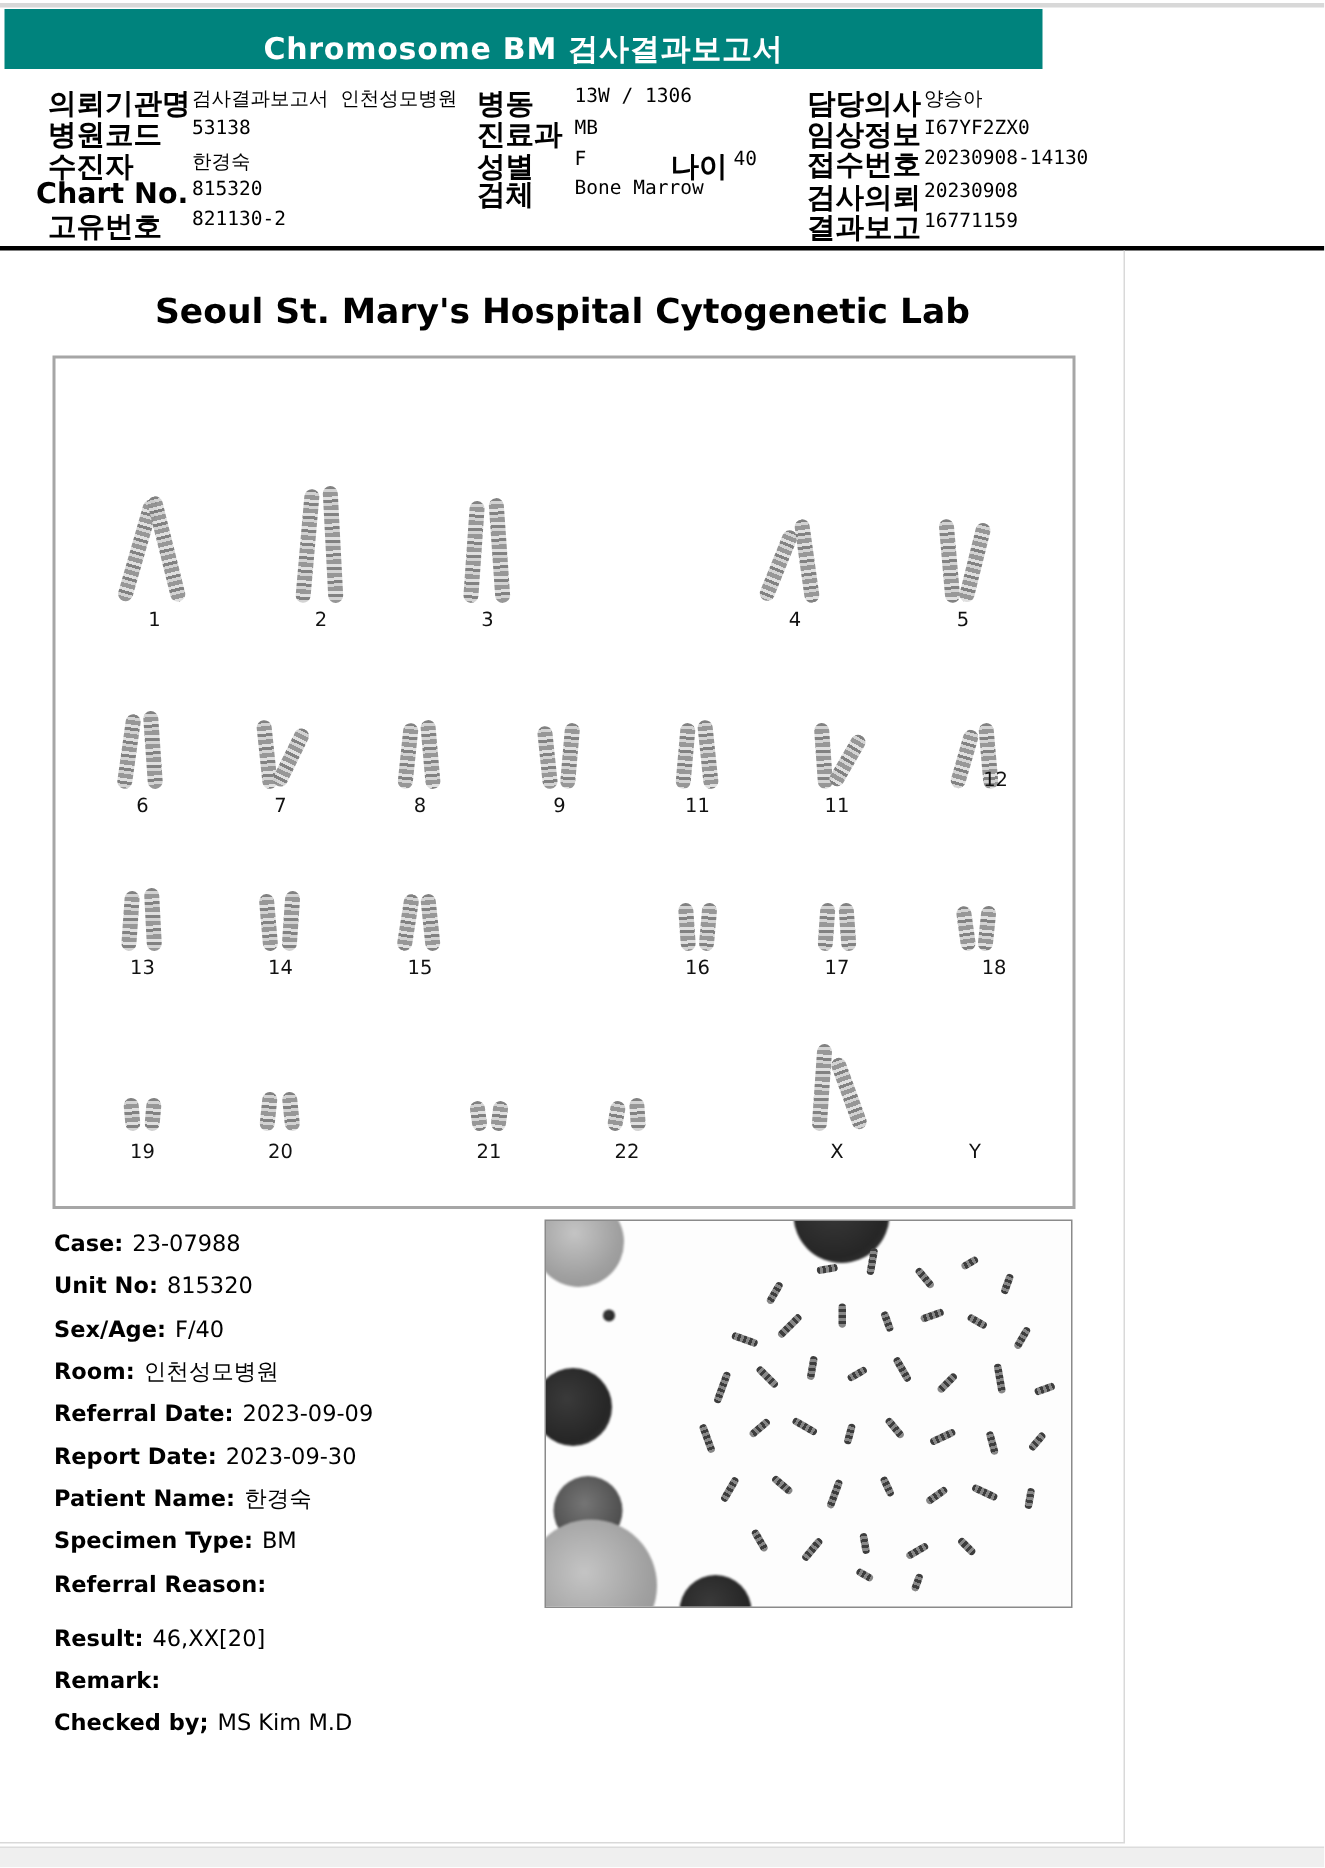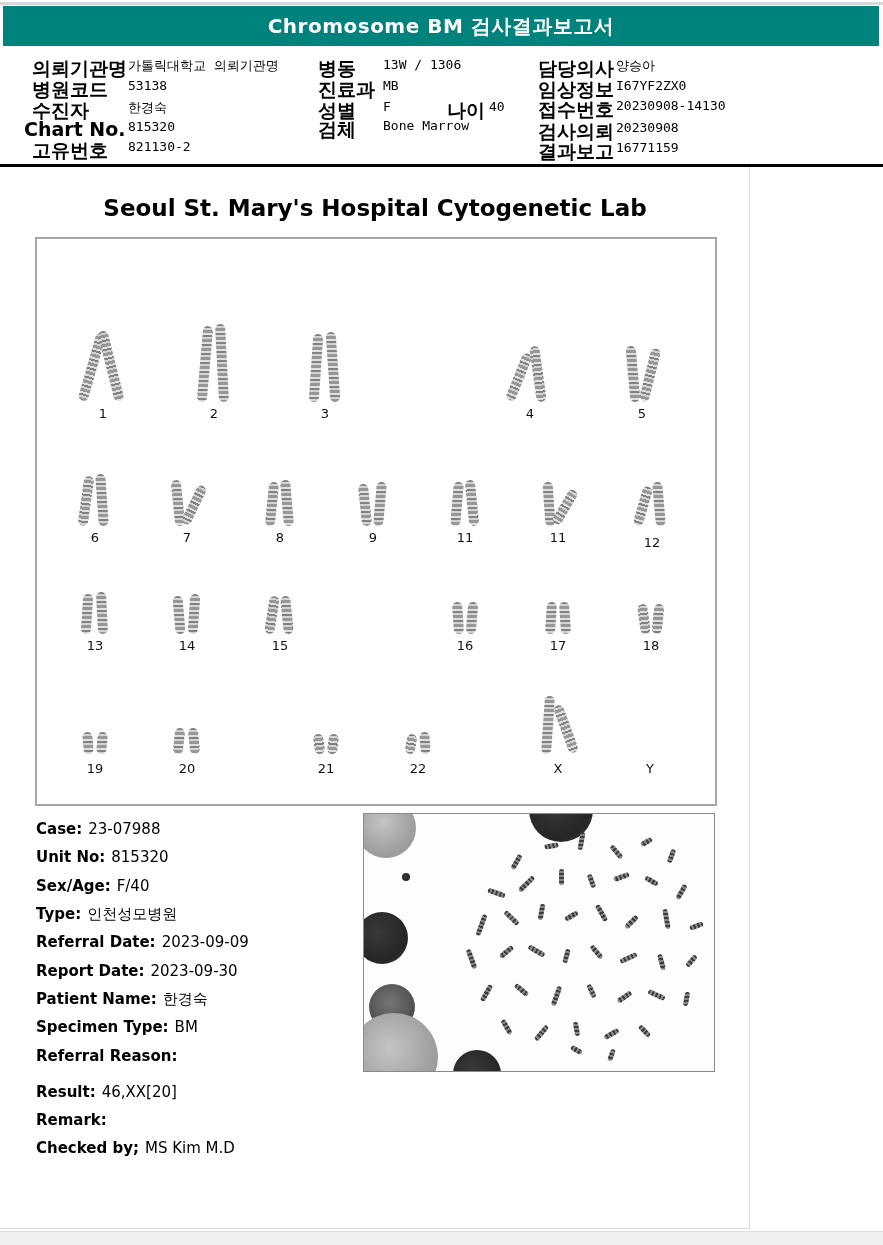--- a/index.html
+++ b/index.html
@@ -1,20 +1,20 @@
 <!DOCTYPE html>
 <html><head>
 <meta charset="utf-8">
 <style>
   html,body{margin:0;padding:0;background:#fff;}
   .canvas{position:relative;width:883px;height:1245px;background:#fff;overflow:hidden;
           font-family:"DejaVu Sans","Liberation Sans",sans-serif;color:#000;}
   .top-strip{position:absolute;left:0;top:2px;width:883px;height:3px;background:#d8d8d8;}
-  .banner{position:absolute;left:3px;top:6px;width:876px;height:40px;display:flex;
-          align-items:center;justify-content:center;}
+  .banner{position:absolute;left:3px;top:6px;width:692px;height:40px;display:flex;
+          align-items:flex-end;justify-content:center;}
   .banner h1{margin:0;color:#fff;font-size:20px;font-weight:bold;letter-spacing:.5px;}
   .lbl{position:absolute;font-weight:bold;font-size:19px;white-space:nowrap;}
   .val{position:absolute;font-size:13px;font-family:"DejaVu Sans Mono","Liberation Mono",monospace;white-space:nowrap;}
   .divider{position:absolute;left:0;top:164px;width:883px;height:3px;background:#000;}
   .page-right-border{position:absolute;left:749px;top:167px;width:1px;height:1061px;background:#d9d9d9;}
   .page-bottom-border{position:absolute;left:0;top:1228px;width:750px;height:1px;background:#d9d9d9;}
   .lab-title{position:absolute;left:0;top:195px;width:750px;text-align:center;
              font-size:23px;font-weight:bold;}
   .karyotype-box{position:absolute;left:35px;top:237px;width:678px;height:565px;
                  border:2px solid #a6a6a6;background:#fff;overflow:hidden;}
@@ -41,21 +41,21 @@
 
   <div class="top-strip"></div>
 
   <div class="banner" style="background: rgb(0, 131, 125);">
     <h1>Chromosome BM 검사결과보고서</h1>
   </div>
 
   <div>
 
     <span class="lbl" style="left:32px;top:56px">의뢰기관명</span>
-    <span class="val" style="left:128px;top:57px">가톨릭대학교 의뢰기관명</span>
+    <span class="val" style="left:128px;top:57px">검사결과보고서 인천성모병원</span>
     <span class="lbl" style="left:32px;top:77px">병원코드</span>
     <span class="val" style="left:128px;top:78px">53138</span>
     <span class="lbl" style="left:32px;top:98px">수진자</span>
     <span class="val" style="left:128px;top:99px">한경숙</span>
     <span class="lbl" style="left:24px;top:118px">Chart No.</span>
     <span class="val" style="left:128px;top:119px">815320</span>
     <span class="lbl" style="left:32px;top:138px">고유번호</span>
     <span class="val" style="left:128px;top:139px">821130-2</span>
 
     <span class="lbl" style="left:318px;top:56px">병동</span>
@@ -116,39 +116,39 @@
       <div class="chromo" style="left: 338px; top: 243px; height: 44px; transform: rotate(5deg);"></div>
       <div class="klabel" style="left: 316px; top: 291px;">9</div>
       <div class="chromo" style="left: 415px; top: 243px; height: 44px; transform: rotate(5deg);"></div>
       <div class="chromo" style="left: 430px; top: 241px; height: 46px; transform: rotate(-6deg);"></div>
       <div class="klabel" style="left: 408px; top: 291px;">11</div>
       <div class="chromo" style="left: 507px; top: 243px; height: 44px; transform: rotate(-4deg);"></div>
       <div class="chromo" style="left: 523px; top: 249px; height: 38px; transform: rotate(30deg);"></div>
       <div class="klabel" style="left: 501px; top: 291px;">11</div>
       <div class="chromo" style="left: 601px; top: 247px; height: 40px; transform: rotate(16deg);"></div>
       <div class="chromo" style="left: 617px; top: 243px; height: 44px; transform: rotate(-5deg);"></div>
-      <div class="klabel" style="left: 595px; top: 296px;">12</div>
+      <div class="klabel" style="left: 595px; top: 274px; text-align: right;">12</div>
       <div class="chromo" style="left: 45px; top: 355px; height: 40px; transform: rotate(4deg);"></div>
       <div class="chromo" style="left: 60px; top: 353px; height: 42px; transform: rotate(-3deg);"></div>
       <div class="klabel" style="left: 38px; top: 399px;">13</div>
       <div class="chromo" style="left: 137px; top: 357px; height: 38px; transform: rotate(-5deg);"></div>
       <div class="chromo" style="left: 152px; top: 355px; height: 40px; transform: rotate(4deg);"></div>
       <div class="klabel" style="left: 130px; top: 399px;">14</div>
       <div class="chromo" style="left: 230px; top: 357px; height: 38px; transform: rotate(9deg);"></div>
       <div class="chromo" style="left: 245px; top: 357px; height: 38px; transform: rotate(-6deg);"></div>
       <div class="klabel" style="left: 223px; top: 399px;">15</div>
       <div class="chromo" style="left: 416px; top: 363px; height: 32px; transform: rotate(-4deg);"></div>
       <div class="chromo" style="left: 430px; top: 363px; height: 32px; transform: rotate(5deg);"></div>
       <div class="klabel" style="left: 408px; top: 399px;">16</div>
       <div class="chromo" style="left: 509px; top: 363px; height: 32px; transform: rotate(4deg);"></div>
       <div class="chromo" style="left: 523px; top: 363px; height: 32px; transform: rotate(-4deg);"></div>
       <div class="klabel" style="left: 501px; top: 399px;">17</div>
       <div class="chromo" style="left: 602px; top: 365px; height: 30px; transform: rotate(-8deg);"></div>
       <div class="chromo" style="left: 616px; top: 365px; height: 30px; transform: rotate(6deg);"></div>
-      <div class="klabel" style="left: 594px; top: 399px;">18</div>
+      <div class="klabel" style="left: 594px; top: 399px; text-align: right;">18</div>
       <div class="chromo" style="left: 46px; top: 493px; height: 22px; transform: rotate(-5deg);"></div>
       <div class="chromo" style="left: 60px; top: 493px; height: 22px; transform: rotate(5deg);"></div>
       <div class="klabel" style="left: 38px; top: 522px;">19</div>
       <div class="chromo" style="left: 137px; top: 489px; height: 26px; transform: rotate(6deg);"></div>
       <div class="chromo" style="left: 152px; top: 489px; height: 26px; transform: rotate(-6deg);"></div>
       <div class="klabel" style="left: 130px; top: 522px;">20</div>
       <div class="chromo" style="left: 277px; top: 495px; height: 20px; transform: rotate(-8deg);"></div>
       <div class="chromo" style="left: 291px; top: 495px; height: 20px; transform: rotate(8deg);"></div>
       <div class="klabel" style="left: 269px; top: 522px;">21</div>
       <div class="chromo" style="left: 369px; top: 495px; height: 20px; transform: rotate(10deg);"></div>
@@ -220,21 +220,21 @@
       </div>
     <div class="crow" style="top:848px">
         <b>Unit No:</b>
         <span>815320</span>
       </div>
     <div class="crow" style="top:877px">
         <b>Sex/Age:</b>
         <span>F/40</span>
       </div>
     <div class="crow" style="top:905px">
-        <b>Type:</b>
+        <b>Room:</b>
         <span>인천성모병원</span>
       </div>
     <div class="crow" style="top:933px">
         <b>Referral Date:</b>
         <span>2023-09-09</span>
       </div>
     <div class="crow" style="top:962px">
         <b>Report Date:</b>
         <span>2023-09-30</span>
       </div>

